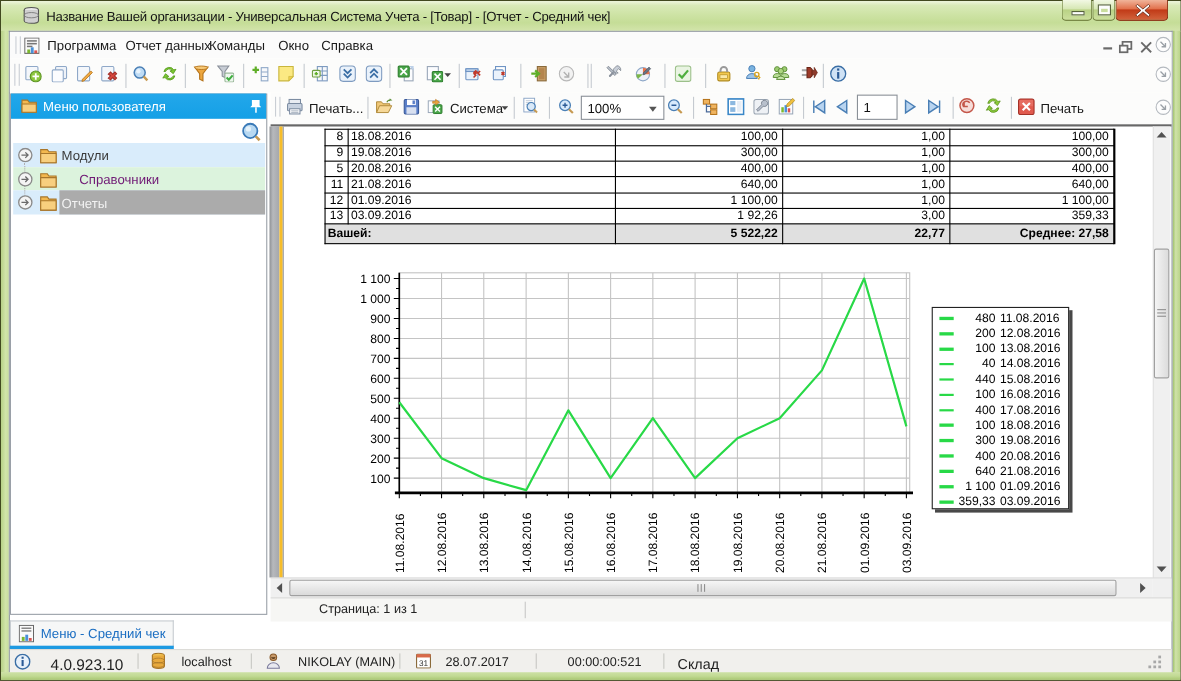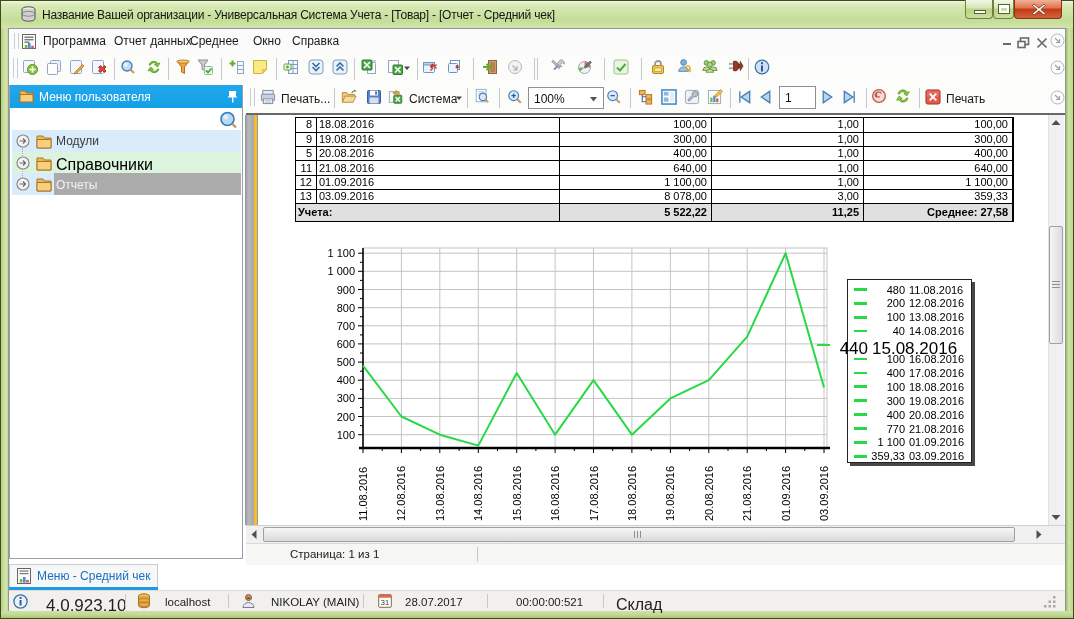--- a/index.html
+++ b/index.html
@@ -72,21 +72,21 @@
   <rect x="0.5" y="0.5" width="13" height="14" fill="#fafafa" stroke="#666"></rect>
   <rect x="2.5" y="2.5" width="9" height="1.4" fill="#777"></rect>
   <rect x="2.5" y="5" width="9" height="1.4" fill="#777"></rect>
   <rect x="2.5" y="7.5" width="5" height="1.4" fill="#777"></rect>
   <rect x="2.8" y="11" width="2.6" height="3.4" fill="#7cb82f"></rect>
   <rect x="6" y="9" width="2.6" height="5.4" fill="#4a90d9"></rect>
   <rect x="9.2" y="11.8" width="2.6" height="2.6" fill="#d9534f"></rect>
 </svg>
 <div class="menuitem" style="left:43px">Программа</div>
 <div class="menuitem" style="left:114px">Отчет данных</div>
-<div class="menuitem" style="left:190px">Среднее</div>
+<div class="menuitem" style="left:190px">Команды</div>
 <div class="menuitem" style="left:253px">Окно</div>
 <div class="menuitem" style="left:292px">Справка</div>
 
 <div class="abs" style="left:1003px;top:43px;width:8px;height:2px;background:#6a6a6a"></div>
 <svg class="abs" style="left:1017px;top:37px" width="13" height="12" viewBox="0 0 13 12">
     <rect x="3.5" y="1" width="8" height="6.5" fill="none" stroke="#6a6a6a" stroke-width="1.6"></rect>
     <rect x="1" y="4.5" width="7" height="6" fill="#fbfbfb" stroke="#6a6a6a" stroke-width="1.6"></rect>
   </svg>
 <svg class="abs" style="left:1036px;top:37px" width="12" height="12" viewBox="0 0 12 12">
     <path d="M1.5 1.5 L10.5 10.5 M10.5 1.5 L1.5 10.5" stroke="#6a6a6a" stroke-width="1.7"></path>
@@ -370,21 +370,21 @@
     <circle cx="8.5" cy="8" r="6.5" fill="#b8d9f2" stroke="#3a7ab8" stroke-width="1.6"></circle>
     <circle cx="6.8" cy="6.2" r="2.4" fill="#e4f1fa"></circle>
     <path d="M13.5 13 l3.5 3.5" stroke="#c79a52" stroke-width="2.4"></path>
   </svg>
 <div class="abs" style="left:12px;top:130px;width:229px;height:21.5px;background:#d9ecfb"></div>
 <div class="abs" style="left:12px;top:151.5px;width:229px;height:21.5px;background:#dcf3dd"></div>
 <div class="abs" style="left:12px;top:173px;width:229px;height:22px;background:#d9ecfb"></div>
 <div class="abs" style="left:54px;top:173px;width:187px;height:22px;background:#ababab"></div>
 <div class="abs" style="left:22px;top:148px;width:1px;height:40px;border-left:1px dotted #b0b0b0"></div>
 <div class="abs" style="left:56px;top:134px;font-size:12px;color:#3a3a3a">Модули</div>
-<div class="abs" style="left:56px;top:156px;font-size:16px;color:#000000">Справочники</div>
+<div class="abs" style="left:72px;top:156px;font-size:12px;color:#701a75">Справочники</div>
 <div class="abs" style="left:56px;top:177.5px;font-size:12px;color:#f2f2f2">Отчеты</div>
 
 <svg class="abs" style="left:16px;top:134px" width="14" height="14" viewBox="0 0 14 14">
     <circle cx="7" cy="7" r="6" fill="#f4f4f4" stroke="#8a8a8a" stroke-width="1.2"></circle>
     <path d="M3.5 7 h6 M7 4.5 L9.5 7 L7 9.5" fill="none" stroke="#6a6a6a" stroke-width="1.2"></path>
   </svg>
 <svg class="abs" style="left:16px;top:155.5px" width="14" height="14" viewBox="0 0 14 14">
     <circle cx="7" cy="7" r="6" fill="#f4f4f4" stroke="#8a8a8a" stroke-width="1.2"></circle>
     <path d="M3.5 7 h6 M7 4.5 L9.5 7 L7 9.5" fill="none" stroke="#6a6a6a" stroke-width="1.2"></path>
   </svg>
@@ -456,28 +456,28 @@
 <div class="trow" style="top:175.9px">
     <span class="c0">12</span>
     <span class="c1">01.09.2016</span>
     <span class="c2">1 100,00</span>
     <span class="c3">1,00</span>
     <span class="c4">1 100,00</span>
   </div>
 <div class="trow" style="top:190.3px">
     <span class="c0">13</span>
     <span class="c1">03.09.2016</span>
-    <span class="c2">8 078,00</span>
+    <span class="c2">1 92,26</span>
     <span class="c3">3,00</span>
     <span class="c4">359,33</span>
   </div>
 <div class="trow" style="top:206.2px;font-weight:bold">
-    <span style="position:absolute;left:3px">Учета:</span>
+    <span style="position:absolute;left:3px">Вашей:</span>
     <span class="c2">5 522,22</span>
-    <span class="c3">11,25</span>
+    <span class="c3">22,77</span>
     <span class="c4">Среднее: 27,58</span>
   </div>
 <style>
 .trow { position:absolute; left:295px; width:718px; height:14px; font-size:11px; color:#000; }
 .c0 { position:absolute; left:0px; width:17px; text-align:right; }
 .c1 { position:absolute; left:24px; }
 .c2 { position:absolute; left:264px; width:148px; text-align:right; }
 .c3 { position:absolute; left:416px; width:148px; text-align:right; }
 .c4 { position:absolute; left:568px; width:145px; text-align:right; }
 </style>
@@ -595,21 +595,21 @@
 <div class="abs" style="left:847px;top:310.8px;width:125px;height:13.9px;font-size:11px;color:#000">
     <span style="position:absolute;left:7px;top:5.2px;width:13px;height:2.6px;background:#28d947"></span>
     <span style="position:absolute;left:0px;width:58px;text-align:right;top:0.5px">100</span>
     <span style="position:absolute;left:62px;top:0.5px">13.08.2016</span>
   </div>
 <div class="abs" style="left:847px;top:324.7px;width:125px;height:13.9px;font-size:11px;color:#000">
     <span style="position:absolute;left:7px;top:5.2px;width:13px;height:2.6px;background:#28d947"></span>
     <span style="position:absolute;left:0px;width:58px;text-align:right;top:0.5px">40</span>
     <span style="position:absolute;left:62px;top:0.5px">14.08.2016</span>
   </div>
-<div class="abs" style="left:810px;top:338.6px;width:125px;height:13.9px;font-size:17px;color:#000">
+<div class="abs" style="left:847px;top:338.6px;width:125px;height:13.9px;font-size:11px;color:#000">
     <span style="position:absolute;left:7px;top:5.2px;width:13px;height:2.6px;background:#28d947"></span>
     <span style="position:absolute;left:0px;width:58px;text-align:right;top:0.5px">440</span>
     <span style="position:absolute;left:62px;top:0.5px">15.08.2016</span>
   </div>
 <div class="abs" style="left:847px;top:352.5px;width:125px;height:13.9px;font-size:11px;color:#000">
     <span style="position:absolute;left:7px;top:5.2px;width:13px;height:2.6px;background:#28d947"></span>
     <span style="position:absolute;left:0px;width:58px;text-align:right;top:0.5px">100</span>
     <span style="position:absolute;left:62px;top:0.5px">16.08.2016</span>
   </div>
 <div class="abs" style="left:847px;top:366.4px;width:125px;height:13.9px;font-size:11px;color:#000">
@@ -627,21 +627,21 @@
     <span style="position:absolute;left:0px;width:58px;text-align:right;top:0.5px">300</span>
     <span style="position:absolute;left:62px;top:0.5px">19.08.2016</span>
   </div>
 <div class="abs" style="left:847px;top:408.1px;width:125px;height:13.9px;font-size:11px;color:#000">
     <span style="position:absolute;left:7px;top:5.2px;width:13px;height:2.6px;background:#28d947"></span>
     <span style="position:absolute;left:0px;width:58px;text-align:right;top:0.5px">400</span>
     <span style="position:absolute;left:62px;top:0.5px">20.08.2016</span>
   </div>
 <div class="abs" style="left:847px;top:422.0px;width:125px;height:13.9px;font-size:11px;color:#000">
     <span style="position:absolute;left:7px;top:5.2px;width:13px;height:2.6px;background:#28d947"></span>
-    <span style="position:absolute;left:0px;width:58px;text-align:right;top:0.5px">770</span>
+    <span style="position:absolute;left:0px;width:58px;text-align:right;top:0.5px">640</span>
     <span style="position:absolute;left:62px;top:0.5px">21.08.2016</span>
   </div>
 <div class="abs" style="left:847px;top:435.9px;width:125px;height:13.9px;font-size:11px;color:#000">
     <span style="position:absolute;left:7px;top:5.2px;width:13px;height:2.6px;background:#28d947"></span>
     <span style="position:absolute;left:0px;width:58px;text-align:right;top:0.5px">1 100</span>
     <span style="position:absolute;left:62px;top:0.5px">01.09.2016</span>
   </div>
 <div class="abs" style="left:847px;top:449.8px;width:125px;height:13.9px;font-size:11px;color:#000">
     <span style="position:absolute;left:7px;top:5.2px;width:13px;height:2.6px;background:#28d947"></span>
     <span style="position:absolute;left:0px;width:58px;text-align:right;top:0.5px">359,33</span>
@@ -688,21 +688,21 @@
   </svg>
 <div class="abs" style="left:37px;top:569px;font-size:12px;color:#1b6ec2">Меню - Средний чек</div>
 <div class="abs" style="left:9px;top:587px;width:149px;height:3px;background:#1e9ae2"></div>
 
 <div class="abs" style="left:9px;top:590px;width:1056px;height:21px;background:#f1f0ed;border-top:1px solid #dddcd8"></div>
 <svg class="abs" style="left:13px;top:594px" width="15" height="15" viewBox="0 0 15 15">
     <circle cx="7.5" cy="7.5" r="6.6" fill="#e8f1fa" stroke="#3a6ea5" stroke-width="1.3"></circle>
     <rect x="6.6" y="6" width="1.9" height="5.5" fill="#2a5a96"></rect>
     <rect x="6.6" y="3" width="1.9" height="1.9" fill="#2a5a96"></rect>
   </svg>
-<div class="abs" style="left:46px;top:596px;font-size:17px;color:#222">4.0.923.10</div>
+<div class="abs" style="left:46px;top:596px;font-size:14px;color:#222">4.0.923.10</div>
 <div class="abs" style="left:125px;top:594px;width:1px;height:14px;background:#c8c8c4"></div>
 <svg class="abs" style="left:137px;top:593px" width="14" height="16" viewBox="0 0 14 16">
     <ellipse cx="7" cy="3" rx="5.5" ry="2.2" fill="#f0c050" stroke="#a8762a"></ellipse>
     <path d="M1.5 3 v9.5 a5.5 2.2 0 0 0 11 0 V3" fill="#e8a93c" stroke="#a8762a"></path>
     <ellipse cx="7" cy="7.5" rx="5.5" ry="2.2" fill="none" stroke="#a8762a" stroke-width="0.7"></ellipse>
     <ellipse cx="7" cy="11.5" rx="5.5" ry="2.2" fill="none" stroke="#a8762a" stroke-width="0.7"></ellipse>
   </svg>
 <div class="abs" style="left:165px;top:596px;font-size:11.5px;color:#222">localhost</div>
 <div class="abs" style="left:228px;top:594px;width:1px;height:14px;background:#c8c8c4"></div>
 <svg class="abs" style="left:241px;top:593px" width="15" height="16" viewBox="0 0 15 16">
@@ -714,21 +714,21 @@
 <div class="abs" style="left:363px;top:594px;width:1px;height:14px;background:#c8c8c4"></div>
 <svg class="abs" style="left:378px;top:594px" width="14" height="14" viewBox="0 0 14 14">
     <rect x="0.7" y="0.7" width="12.6" height="12.6" rx="1" fill="#fff" stroke="#8a6a3a"></rect>
     <rect x="0.7" y="0.7" width="12.6" height="3" fill="#d96a4a"></rect>
     <text x="7" y="11" font-size="7.5" text-anchor="middle" fill="#333" font-family="Liberation Sans">31</text>
   </svg>
 <div class="abs" style="left:405px;top:596px;font-size:11.5px;color:#222">28.07.2017</div>
 <div class="abs" style="left:487px;top:594px;width:1px;height:14px;background:#c8c8c4"></div>
 <div class="abs" style="left:516px;top:596px;font-size:11.5px;color:#222">00:00:00:521</div>
 <div class="abs" style="left:603px;top:594px;width:1px;height:14px;background:#c8c8c4"></div>
-<div class="abs" style="left:616px;top:596px;font-size:16px;color:#222">Склад</div>
+<div class="abs" style="left:616px;top:596px;font-size:13px;color:#222">Склад</div>
 <svg class="abs" style="left:1043px;top:595px" width="14" height="14" viewBox="0 0 14 14">
     <g fill="#a8a8a8">
       <rect x="10" y="10" width="2.5" height="2.5"></rect>
       <rect x="10" y="5.5" width="2.5" height="2.5"></rect>
       <rect x="10" y="1" width="2.5" height="2.5"></rect>
       <rect x="5.5" y="10" width="2.5" height="2.5"></rect>
       <rect x="5.5" y="5.5" width="2.5" height="2.5"></rect>
       <rect x="1" y="10" width="2.5" height="2.5"></rect>
     </g>
   </svg>

